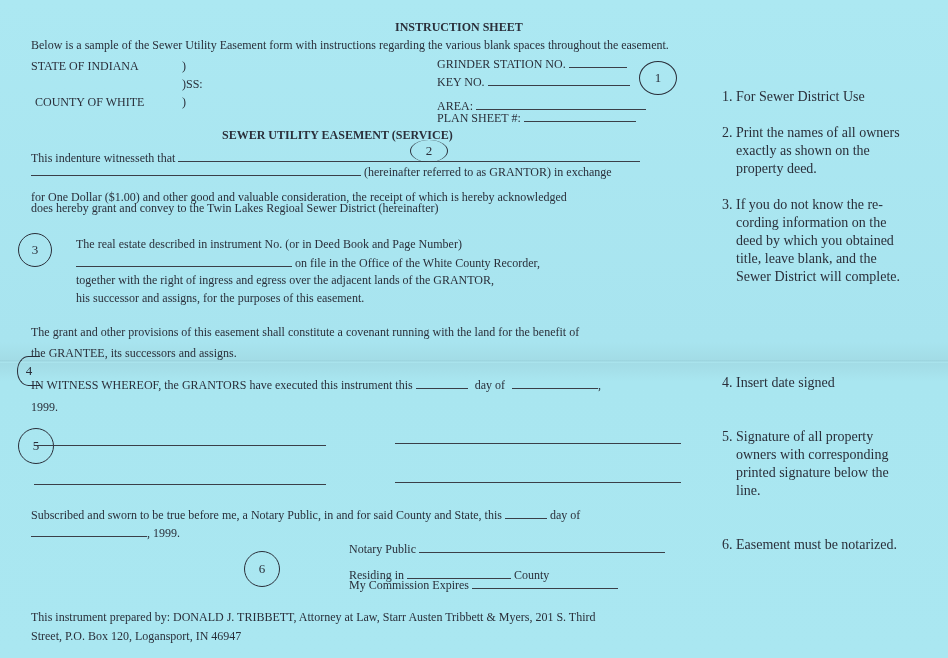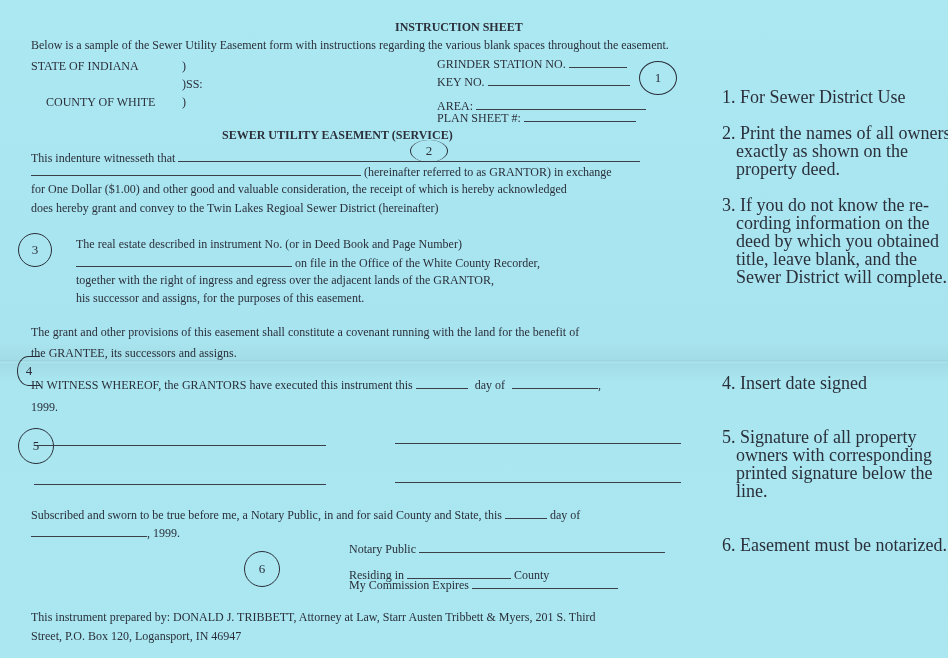--- a/index.html
+++ b/index.html
@@ -13,37 +13,37 @@
   .page { position:absolute; left:0; top:0; width:948px; height:658px;
     background:linear-gradient(180deg,#ace8f2 0%,#a8e4ef 52%,#a2dbe5 55%,#a9e6f0 58%,#aae7f1 100%); }
   .abs { position:absolute; white-space:nowrap; }
   .t { font-size:12px; line-height:16px; }
   .b { font-weight:bold; }
   .blank { display:inline-block; border-bottom:1px solid #3a3f48; height:12px; vertical-align:baseline; }
   .circle { position:absolute; border:1.5px solid #2a2f3a; border-radius:50%;
     display:flex; align-items:center; justify-content:center; font-size:13px; }
   .fold { position:absolute; left:0; width:948px; height:3px; top:360px;
     background:linear-gradient(180deg,#94ccd6,#b4eef7); opacity:.6; }
-  .instr { position:absolute; left:722px; font-size:18px; line-height:18px; white-space:nowrap; }
+  .instr { position:absolute; left:722px; font-size:14px; line-height:18px; white-space:nowrap; }
   .instr .ind { padding-left:14px; display:block; }
 </style>
 </head>
 <body>
 
 <div class="page">
 
   <div class="fold"></div>
 
   <div class="abs t b" style="left:395px;top:19px;">INSTRUCTION SHEET</div>
   <div class="abs t" style="left:31px;top:37px;">Below is a sample of the Sewer Utility Easement form with instructions regarding the various blank spaces throughout the easement.</div>
 
   <div class="abs t" style="left:31px;top:58px;">STATE OF INDIANA</div>
   <div class="abs t" style="left:182px;top:58px;">)</div>
   <div class="abs t" style="left:182px;top:76px;">)SS:</div>
-  <div class="abs t" style="left:46px;top:94px;">COUNTY OF WHITE</div>
+  <div class="abs t" style="left:35px;top:94px;">COUNTY OF WHITE</div>
   <div class="abs t" style="left:182px;top:94px;">)</div>
 
   <div class="abs t" style="left:437px;top:55px;">
     <span>GRINDER STATION NO.</span>
     <span class="blank" style="width:58px;"></span>
   </div>
   <div class="abs t" style="left:437px;top:73px;">
     <span>KEY NO.</span>
     <span class="blank" style="width:142px;"></span>
   </div>
@@ -66,21 +66,21 @@
     <span class="blank" style="width:462px;"></span>
   </div>
   <div class="circle" style="left:410px;top:140px;width:36px;height:22px;border-top:none;border-bottom:none;">
       <span>2</span>
     </div>
 
   <div class="abs t" style="left:31px;top:163px;">
     <span class="blank" style="width:330px;"></span>
     <span>(hereinafter referred to as GRANTOR) in exchange</span>
   </div>
-  <div class="abs t" style="left:31px;top:181px;">for One Dollar ($1.00) and other good and valuable consideration, the receipt of which is hereby acknowledged</div>
+  <div class="abs t" style="left:31px;top:189px;">for One Dollar ($1.00) and other good and valuable consideration, the receipt of which is hereby acknowledged</div>
   <div class="abs t" style="left:31px;top:200px;">does hereby grant and convey to the Twin Lakes Regioal Sewer District (hereinafter)</div>
 
   <div class="circle" style="left:18px;top:233px;width:32px;height:32px;">
       <span>3</span>
     </div>
   <div class="abs t" style="left:76px;top:236px;">The real estate described in instrument No. (or in Deed Book and Page Number)</div>
   <div class="abs t" style="left:76px;top:254px;">
     <span class="blank" style="width:216px;"></span>
     <span>on file in the Office of the White County Recorder,</span>
   </div>

